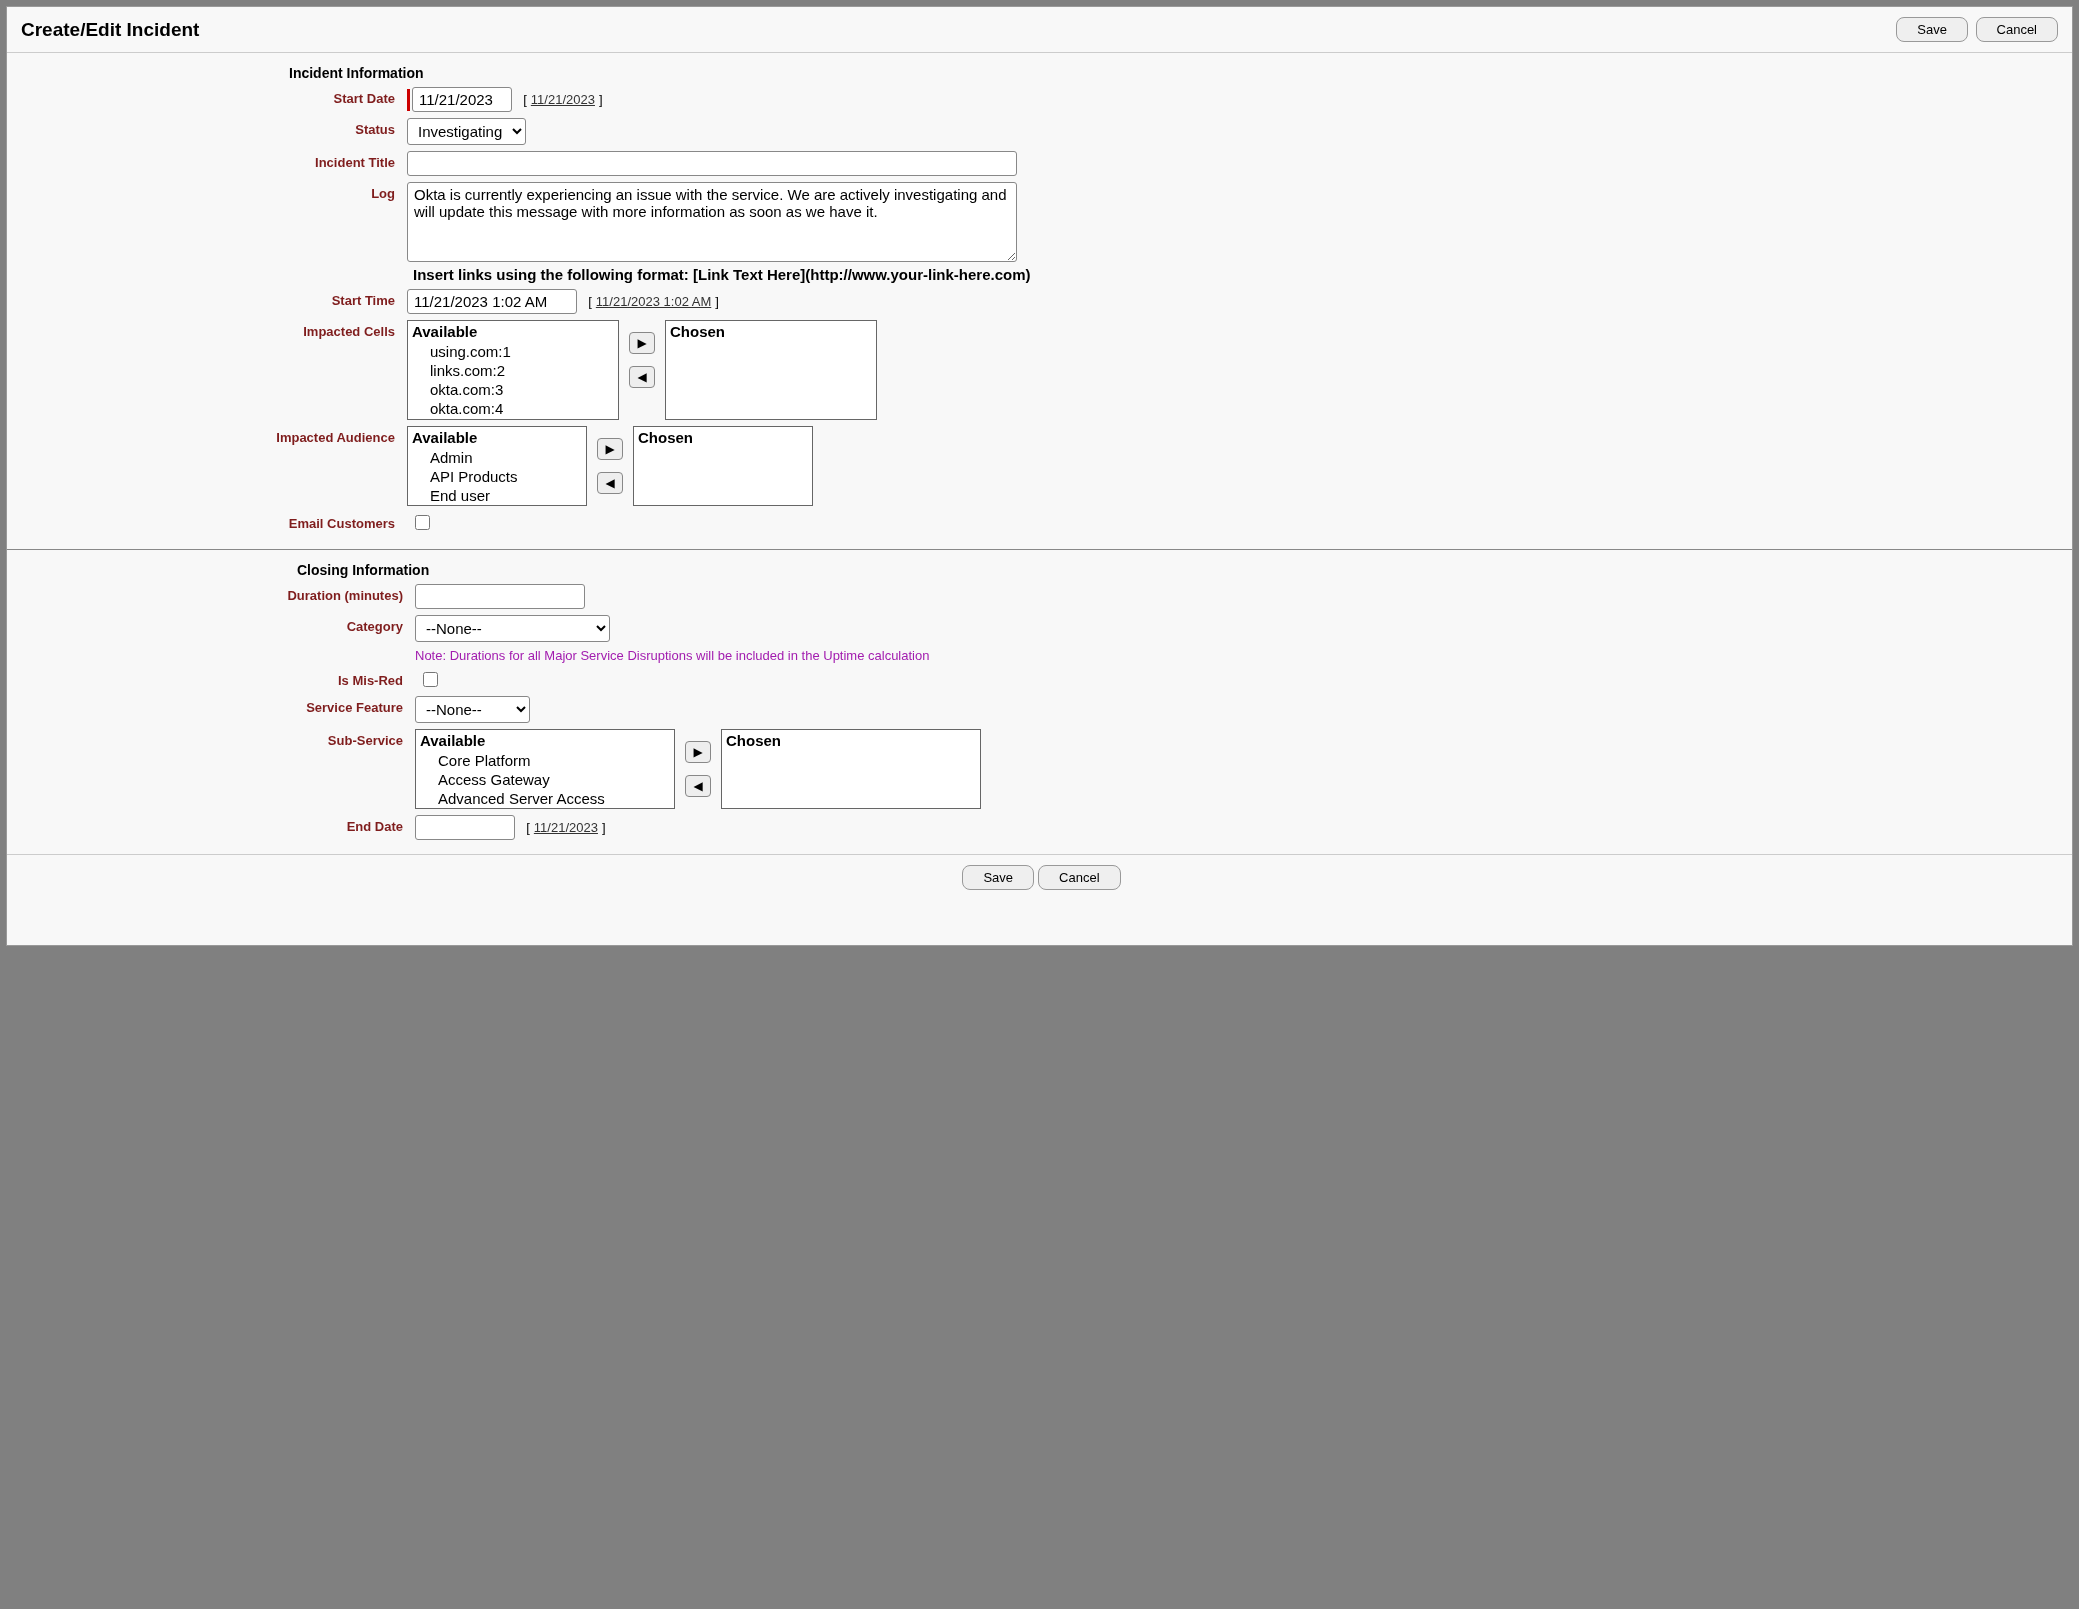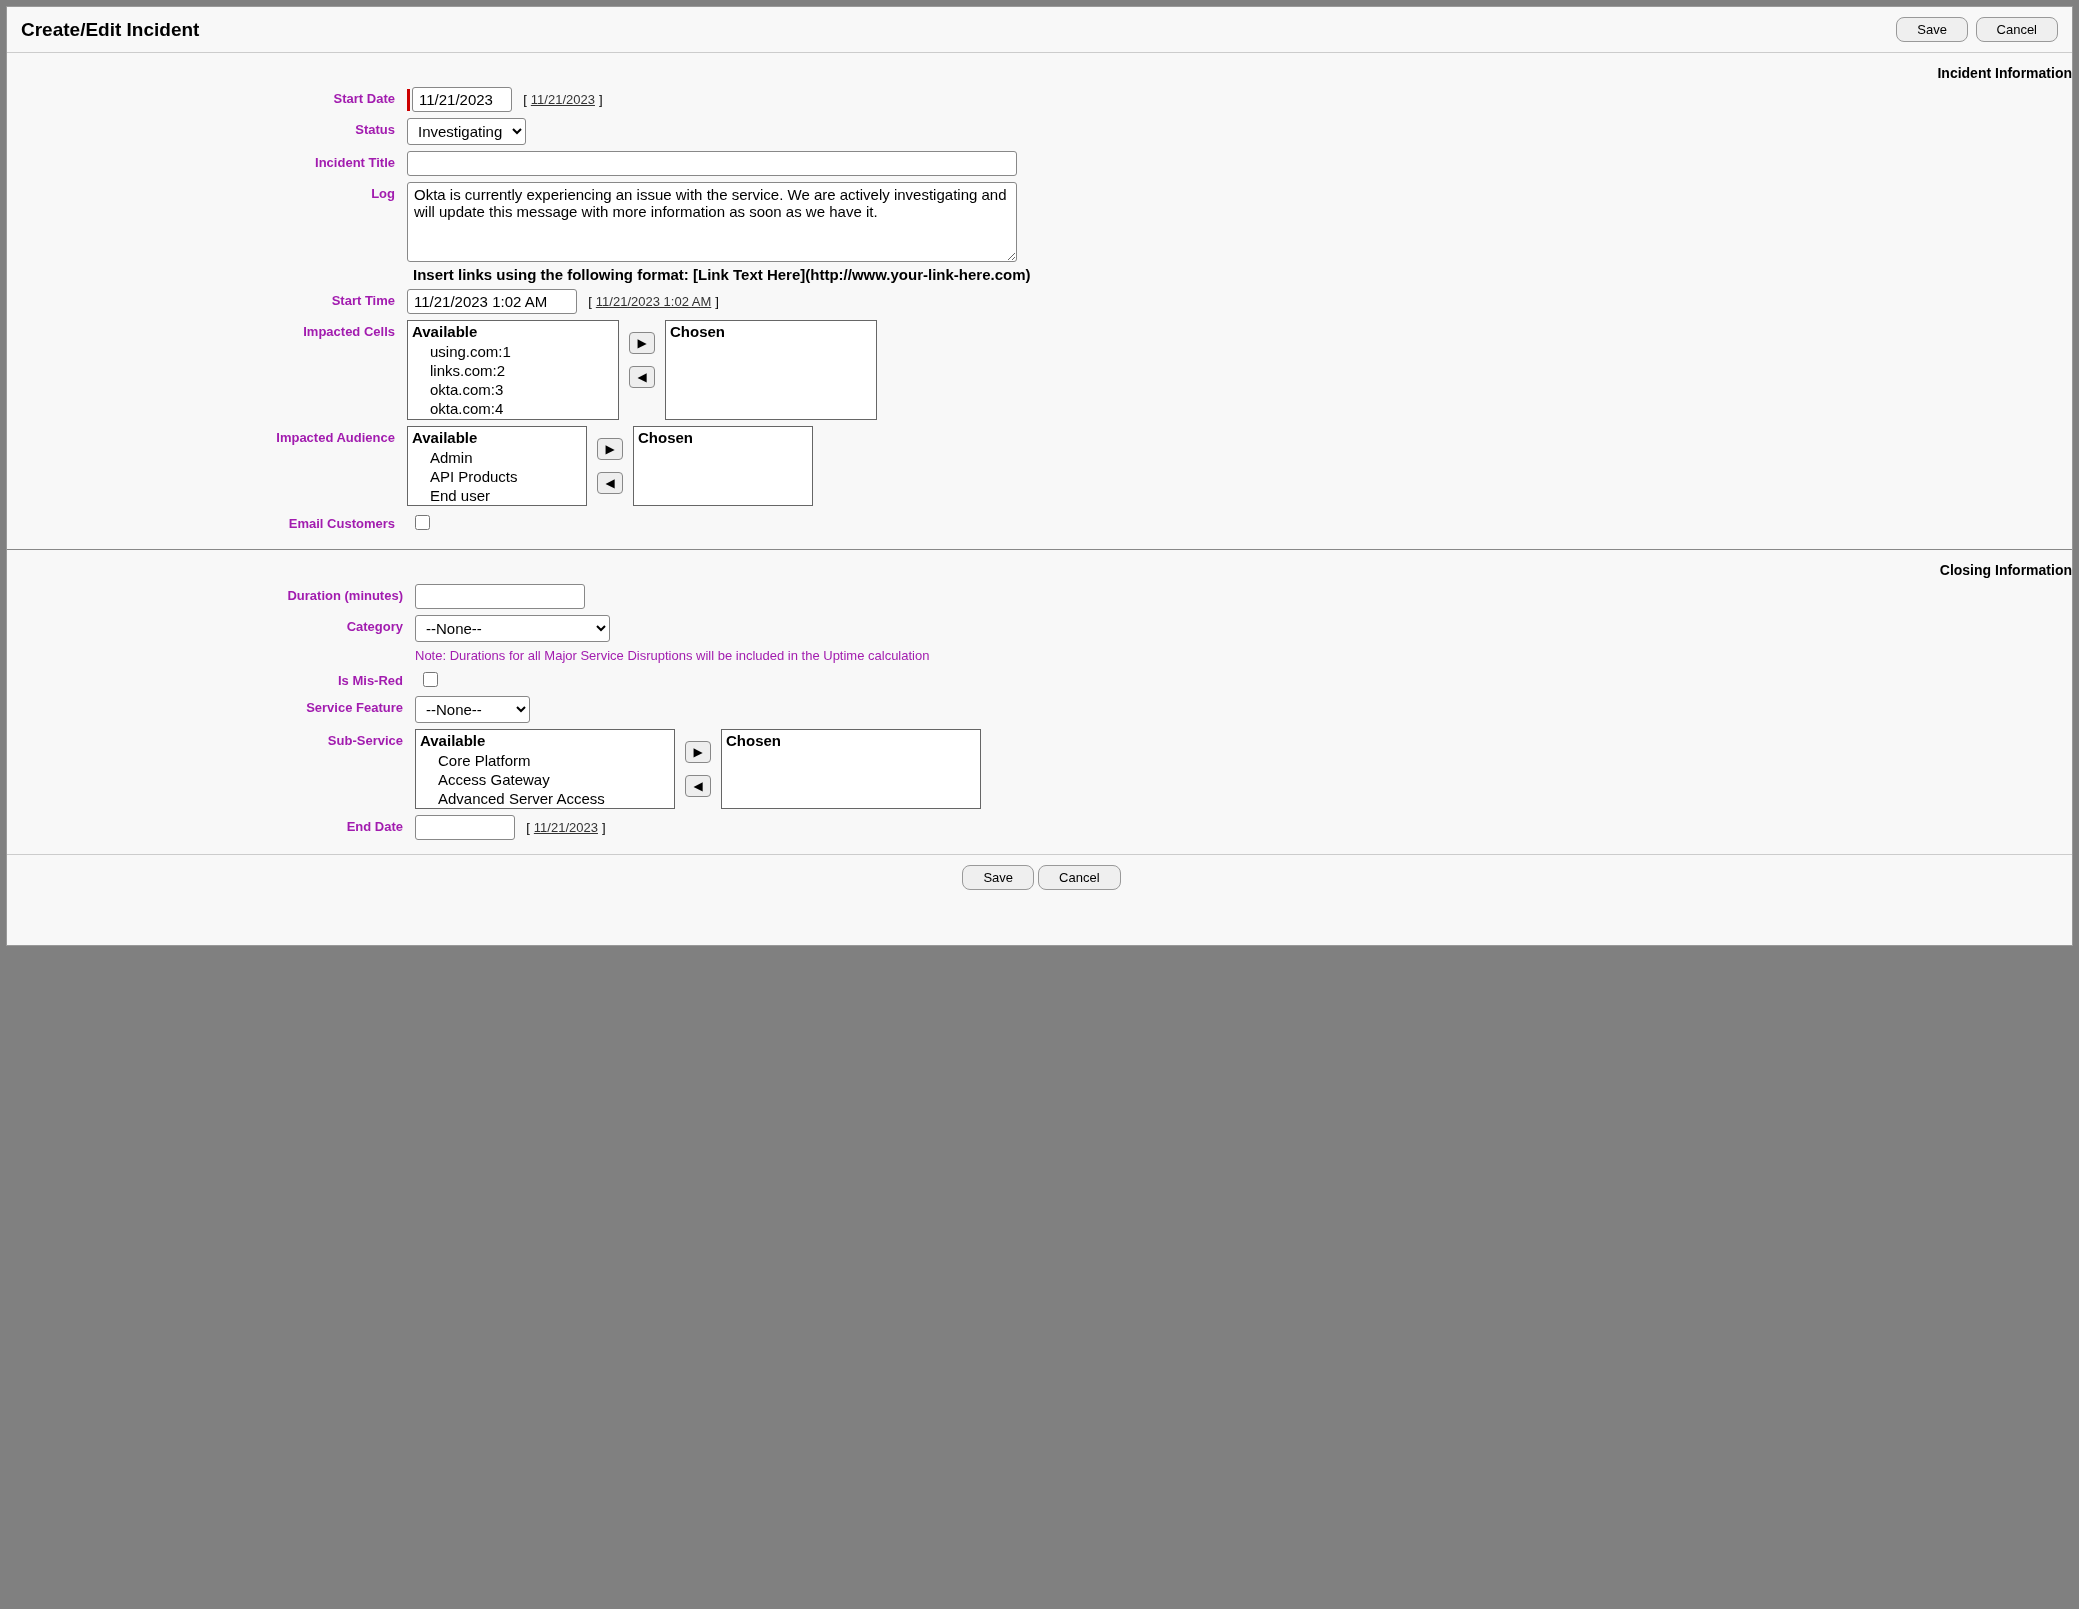--- a/index.html
+++ b/index.html
@@ -44,31 +44,30 @@
     border-top: 1px solid #888;
     margin-top: 2px;
     padding-left: 8px;
   }
   .section-title {
     font-weight: bold;
     font-size: 14px;
     margin-left: 282px;
     margin-bottom: 4px;
     margin-top: 4px;
-    text-align: right;
   }
   .row {
     display: flex;
     align-items: flex-start;
     margin: 6px 0;
   }
   .label {
     width: 400px;
     text-align: right;
-    color: #a21caf;
+    color: #7f1d1d;
     font-weight: bold;
     font-size: 13px;
     padding-right: 12px;
     padding-top: 4px;
   }
   .field {
     flex: 1;
     display: flex;
     align-items: center;
     flex-wrap: wrap;

